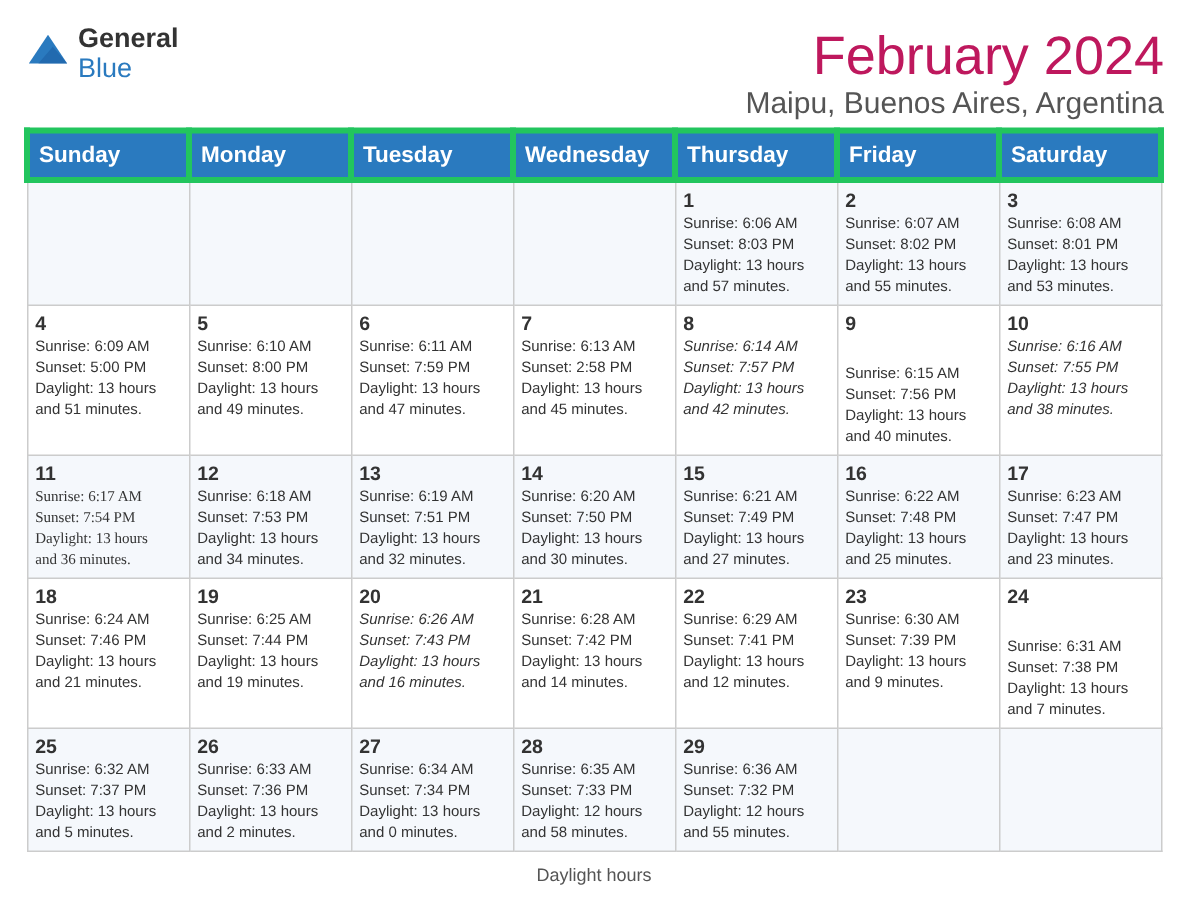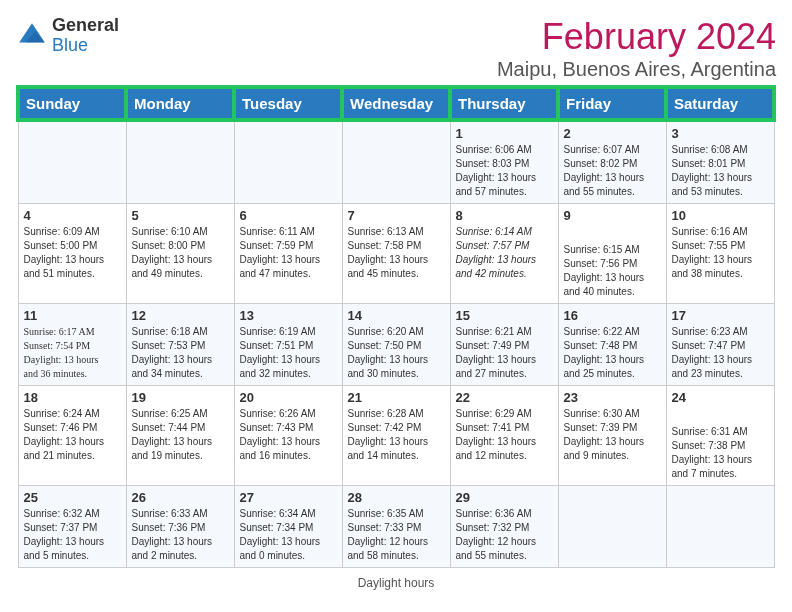--- a/index.html
+++ b/index.html
@@ -177,41 +177,41 @@
         <td>
           <span class="day-number">6</span>
           <div class="day-info" style="white-space: pre-line;">Sunrise: 6:11 AM
 Sunset: 7:59 PM
 Daylight: 13 hours
 and 47 minutes.</div>
         </td>
         <td>
           <span class="day-number">7</span>
           <div class="day-info" style="white-space: pre-line;">Sunrise: 6:13 AM
-Sunset: 7:58 PM
+Sunset: 2:58 PM
 Daylight: 13 hours
 and 45 minutes.</div>
         </td>
         <td>
           <span class="day-number">8</span>
           <div class="day-info" style="white-space: pre-line; font-style: italic;">Sunrise: 6:14 AM
 Sunset: 7:57 PM
 Daylight: 13 hours
 and 42 minutes.</div>
         </td>
         <td>
           <span class="day-number">9</span>
           <div class="day-info" style="white-space: pre-line; margin-top: 20px;">Sunrise: 6:15 AM
 Sunset: 7:56 PM
 Daylight: 13 hours
 and 40 minutes.</div>
         </td>
         <td>
           <span class="day-number">10</span>
-          <div class="day-info" style="white-space: pre-line;">Sunrise: 6:16 AM
+          <div class="day-info" style="white-space: pre-line; font-style: italic;">Sunrise: 6:16 AM
 Sunset: 7:55 PM
 Daylight: 13 hours
 and 38 minutes.</div>
         </td>
       </tr>
       <tr>
         <td>
           <span class="day-number">11</span>
           <div class="day-info" style="white-space: pre-line; font-family: Liberation Serif, serif;">Sunrise: 6:17 AM
 Sunset: 7:54 PM
@@ -271,21 +271,21 @@
         </td>
         <td>
           <span class="day-number">19</span>
           <div class="day-info" style="white-space: pre-line;">Sunrise: 6:25 AM
 Sunset: 7:44 PM
 Daylight: 13 hours
 and 19 minutes.</div>
         </td>
         <td>
           <span class="day-number">20</span>
-          <div class="day-info" style="white-space: pre-line;">Sunrise: 6:26 AM
+          <div class="day-info" style="white-space: pre-line; font-style: italic;">Sunrise: 6:26 AM
 Sunset: 7:43 PM
 Daylight: 13 hours
 and 16 minutes.</div>
         </td>
         <td>
           <span class="day-number">21</span>
           <div class="day-info" style="white-space: pre-line;">Sunrise: 6:28 AM
 Sunset: 7:42 PM
 Daylight: 13 hours
 and 14 minutes.</div>

